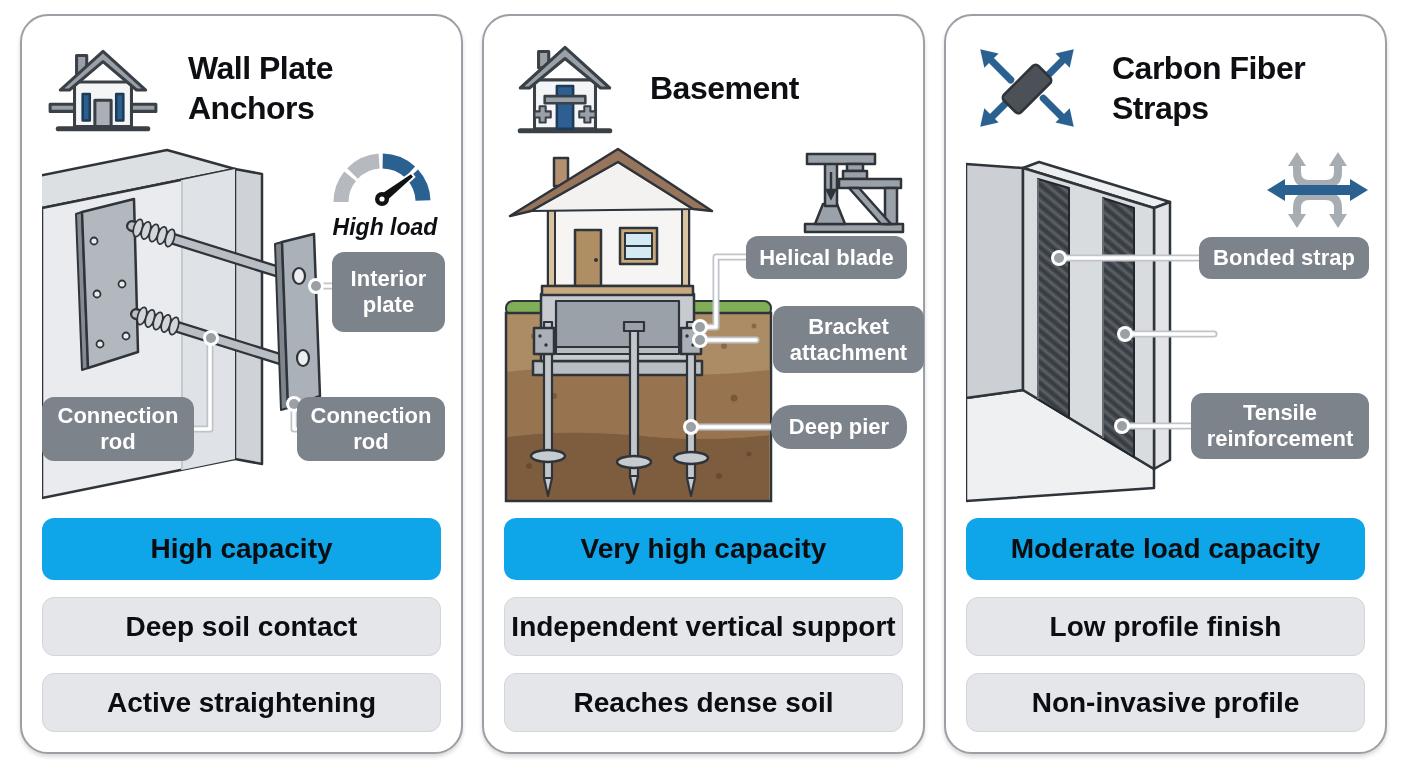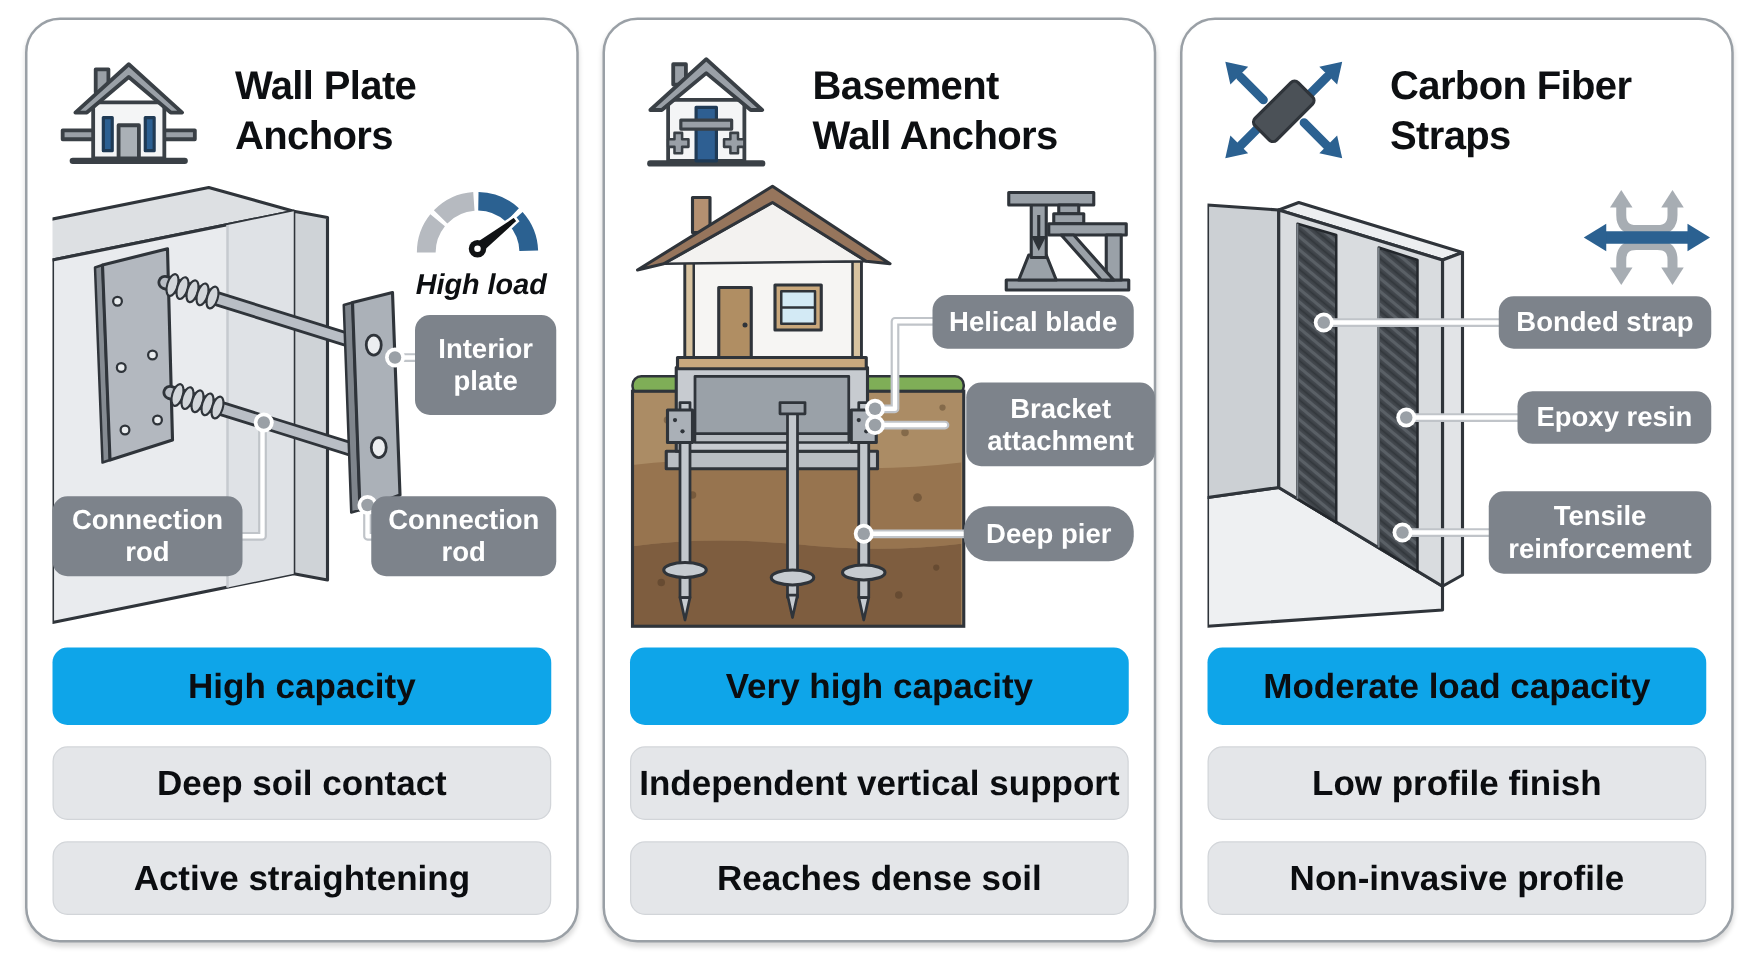--- a/index.html
+++ b/index.html
@@ -165,21 +165,20 @@
             <polygon points="16,48 60,8 104,48 95,48 60,19 25,48" fill="#9aa0a7"></polygon>
             <rect x="52" y="46" width="16" height="42" fill="#2e5f92" stroke="#1f3a55" stroke-width="2.5"></rect>
             <rect x="40" y="56" width="40" height="7" fill="#9aa0a7" stroke-width="2.5"></rect>
             <path d="M35,66 h6 v5 h5 v6 h-5 v5 h-6 v-5 h-5 v-6 h5 z" fill="#9aa0a7" stroke-width="2"></path>
             <path d="M79,66 h6 v5 h5 v6 h-5 v5 h-6 v-5 h-5 v-6 h5 z" fill="#9aa0a7" stroke-width="2"></path>
           </g>
         </svg>
       </div>
       <h2 class="title">
         <span>Basement</span><br>
-        <span>Wall Anchors</span>
       </h2>
     </div>
 
     <div class="illu">
       <svg class="scene" width="403" height="360" viewBox="0 0 403 360">
 
         <rect x="2" y="155" width="265" height="15" rx="7" fill="#7fae57" stroke="#2f343a" stroke-width="2"></rect>
 
         <rect x="2" y="167" width="265" height="188" fill="#ab8c65" stroke="none"></rect>
         <path d="M2,226 Q70,218 140,226 Q200,232 265,224 L265,289 Q200,297 130,289 Q60,283 2,291 Z" fill="#97744f"></path>
@@ -366,21 +365,20 @@
             <polygon points="31,80 22,66 40,66"></polygon>
             <polygon points="72,80 63,66 81,66"></polygon>
           </g>
           <rect x="15" y="37" width="73" height="10" fill="#2b6191"></rect>
           <polygon points="1,42 19,31 19,53" fill="#2b6191"></polygon>
           <polygon points="102,42 84,31 84,53" fill="#2b6191"></polygon>
         </svg>
       </div>
 
       <div class="callout" style="left:233px;top:91px;width:170px;height:42px;">Bonded strap</div>
-      <div class="callout" style="left:248px;top:167px;width:155px;height:42px;">Epoxy resin</div>
       <div class="callout" style="left:225px;top:247px;width:178px;height:66px;">Tensile reinforcement</div>
     </div>
 
     <div class="features">
       <div class="pill hl">Moderate load capacity</div>
       <div class="pill">Low profile finish</div>
       <div class="pill">Non-invasive profile</div>
     </div>
   </section>
 

